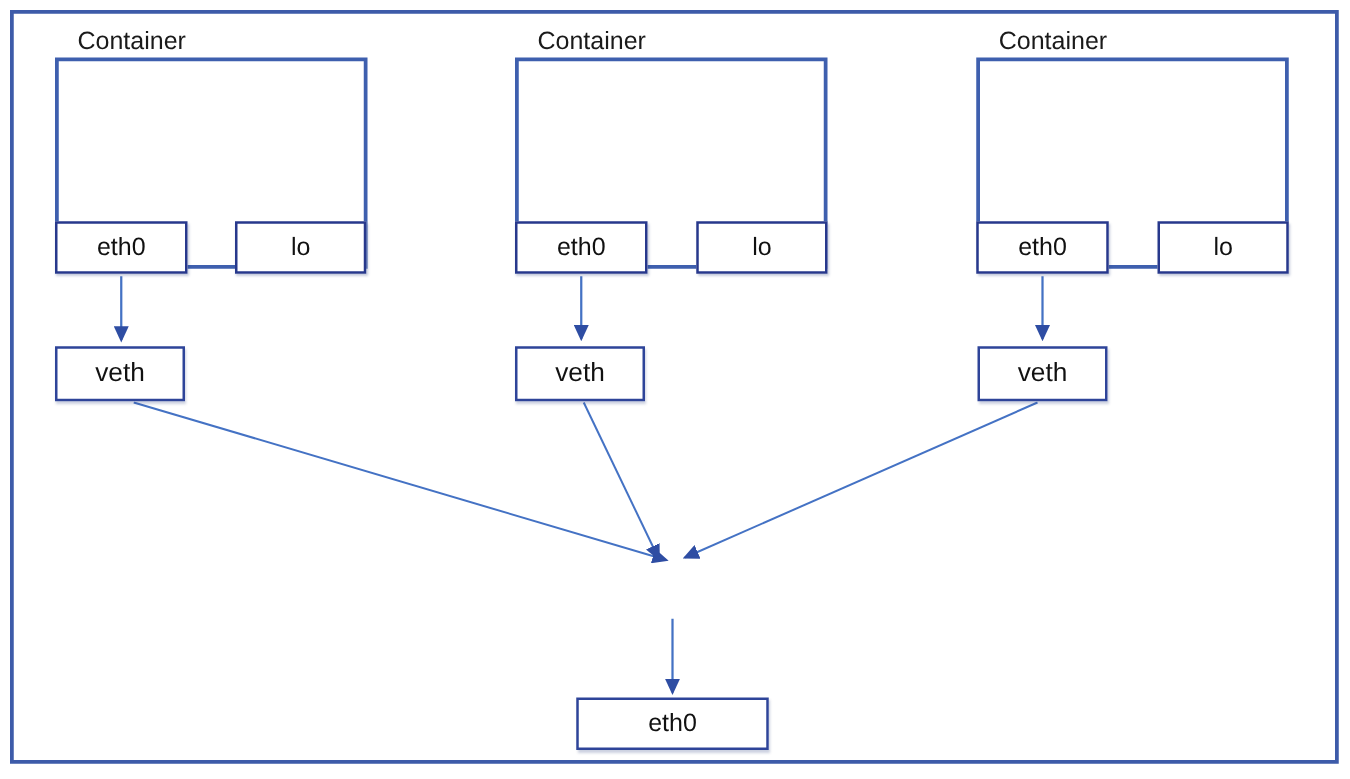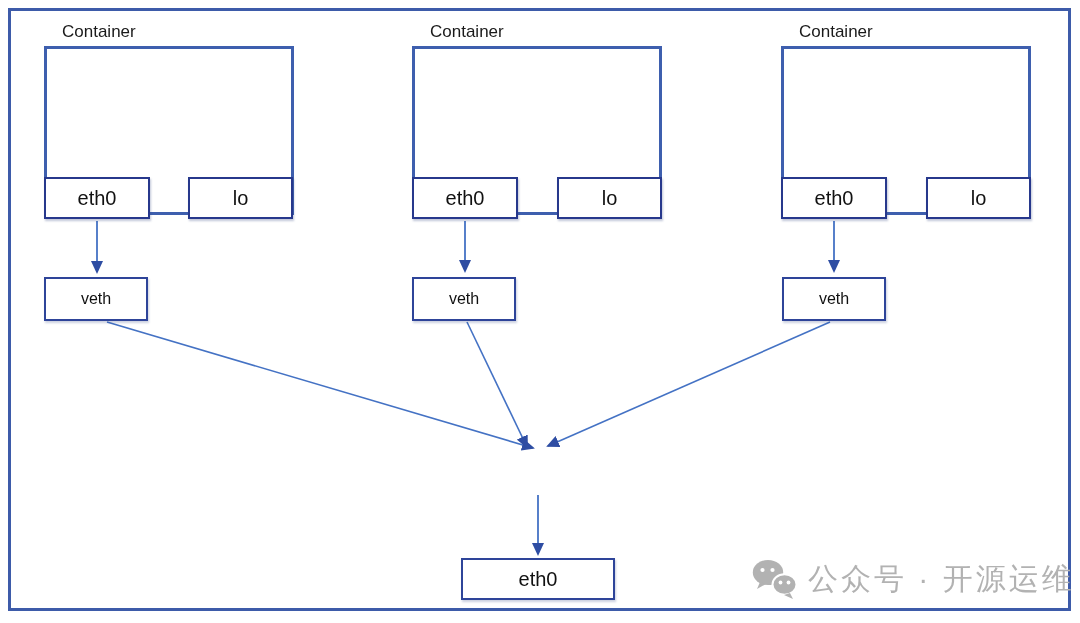--- a/index.html
+++ b/index.html
@@ -20,21 +20,21 @@
     left: 8px;
     top: 8px;
     width: 1063px;
     height: 603px;
     border: 3px solid #3d5ba9;
     box-sizing: border-box;
     background: #ffffff;
   }
   .container-label {
     position: absolute;
-    font-size: 17px;
+    font-size: 20px;
     color: #1a1a1a;
     top: 22px;
     white-space: nowrap;
   }
   .container-box {
     position: absolute;
     top: 46px;
     width: 250px;
     height: 169px;
     border: 3px solid #3e5fae;
@@ -61,21 +61,21 @@
     position: absolute;
     top: 277px;
     width: 104px;
     height: 44px;
     border: 2px solid #2e4499;
     box-sizing: border-box;
     background: #ffffff;
     display: flex;
     align-items: center;
     justify-content: center;
-    font-size: 16px;
+    font-size: 21px;
     color: #111111;
     box-shadow: 1px 2px 2px rgba(50, 70, 130, 0.25);
     z-index: 3;
   }
   .node-box {
     position: absolute;
     width: 154px;
     height: 42px;
     border: 2px solid #2e4499;
     box-sizing: border-box;
@@ -169,29 +169,14 @@
     </defs>
     <line x1="97" y1="221" x2="97" y2="272" stroke="#4472c4" stroke-width="1.8" marker-end="url(#ah)"></line>
     <line x1="465" y1="221" x2="465" y2="271" stroke="#4472c4" stroke-width="1.8" marker-end="url(#ah)"></line>
     <line x1="834" y1="221" x2="834" y2="271" stroke="#4472c4" stroke-width="1.8" marker-end="url(#ah)"></line>
     <line x1="107" y1="322" x2="533" y2="448" stroke="#4472c4" stroke-width="1.6" marker-end="url(#ah)"></line>
     <line x1="467" y1="322" x2="527" y2="447" stroke="#4472c4" stroke-width="1.6" marker-end="url(#ah)"></line>
     <line x1="830" y1="322" x2="548" y2="446" stroke="#4472c4" stroke-width="1.6" marker-end="url(#ah)"></line>
     <line x1="538" y1="495" x2="538" y2="554" stroke="#4472c4" stroke-width="1.8" marker-end="url(#ah)"></line>
   </svg>
 
-  <div class="watermark">
-    <svg width="46" height="42" viewBox="0 0 46 42">
-
-      <ellipse cx="16" cy="14.5" rx="15.2" ry="12.6" fill="#b2b2b2"></ellipse>
-      <path d="M8,24 L5,31 L14,26 z" fill="#b2b2b2"></path>
-      <circle cx="10.5" cy="12" r="2.1" fill="#ffffff"></circle>
-      <circle cx="20.5" cy="12" r="2.1" fill="#ffffff"></circle>
-
-      <ellipse cx="32.5" cy="26.5" rx="12" ry="10.2" fill="#b2b2b2" stroke="#ffffff" stroke-width="2"></ellipse>
-      <path d="M38,35 L41,41 L32,37 z" fill="#b2b2b2"></path>
-      <circle cx="28.5" cy="24.5" r="1.9" fill="#ffffff"></circle>
-      <circle cx="36.5" cy="24.5" r="1.9" fill="#ffffff"></circle>
-    </svg>
-    <span class="watermark-text">公众号 · 开源运维</span>
-  </div>
 
 </div>
 
 </body></html>

